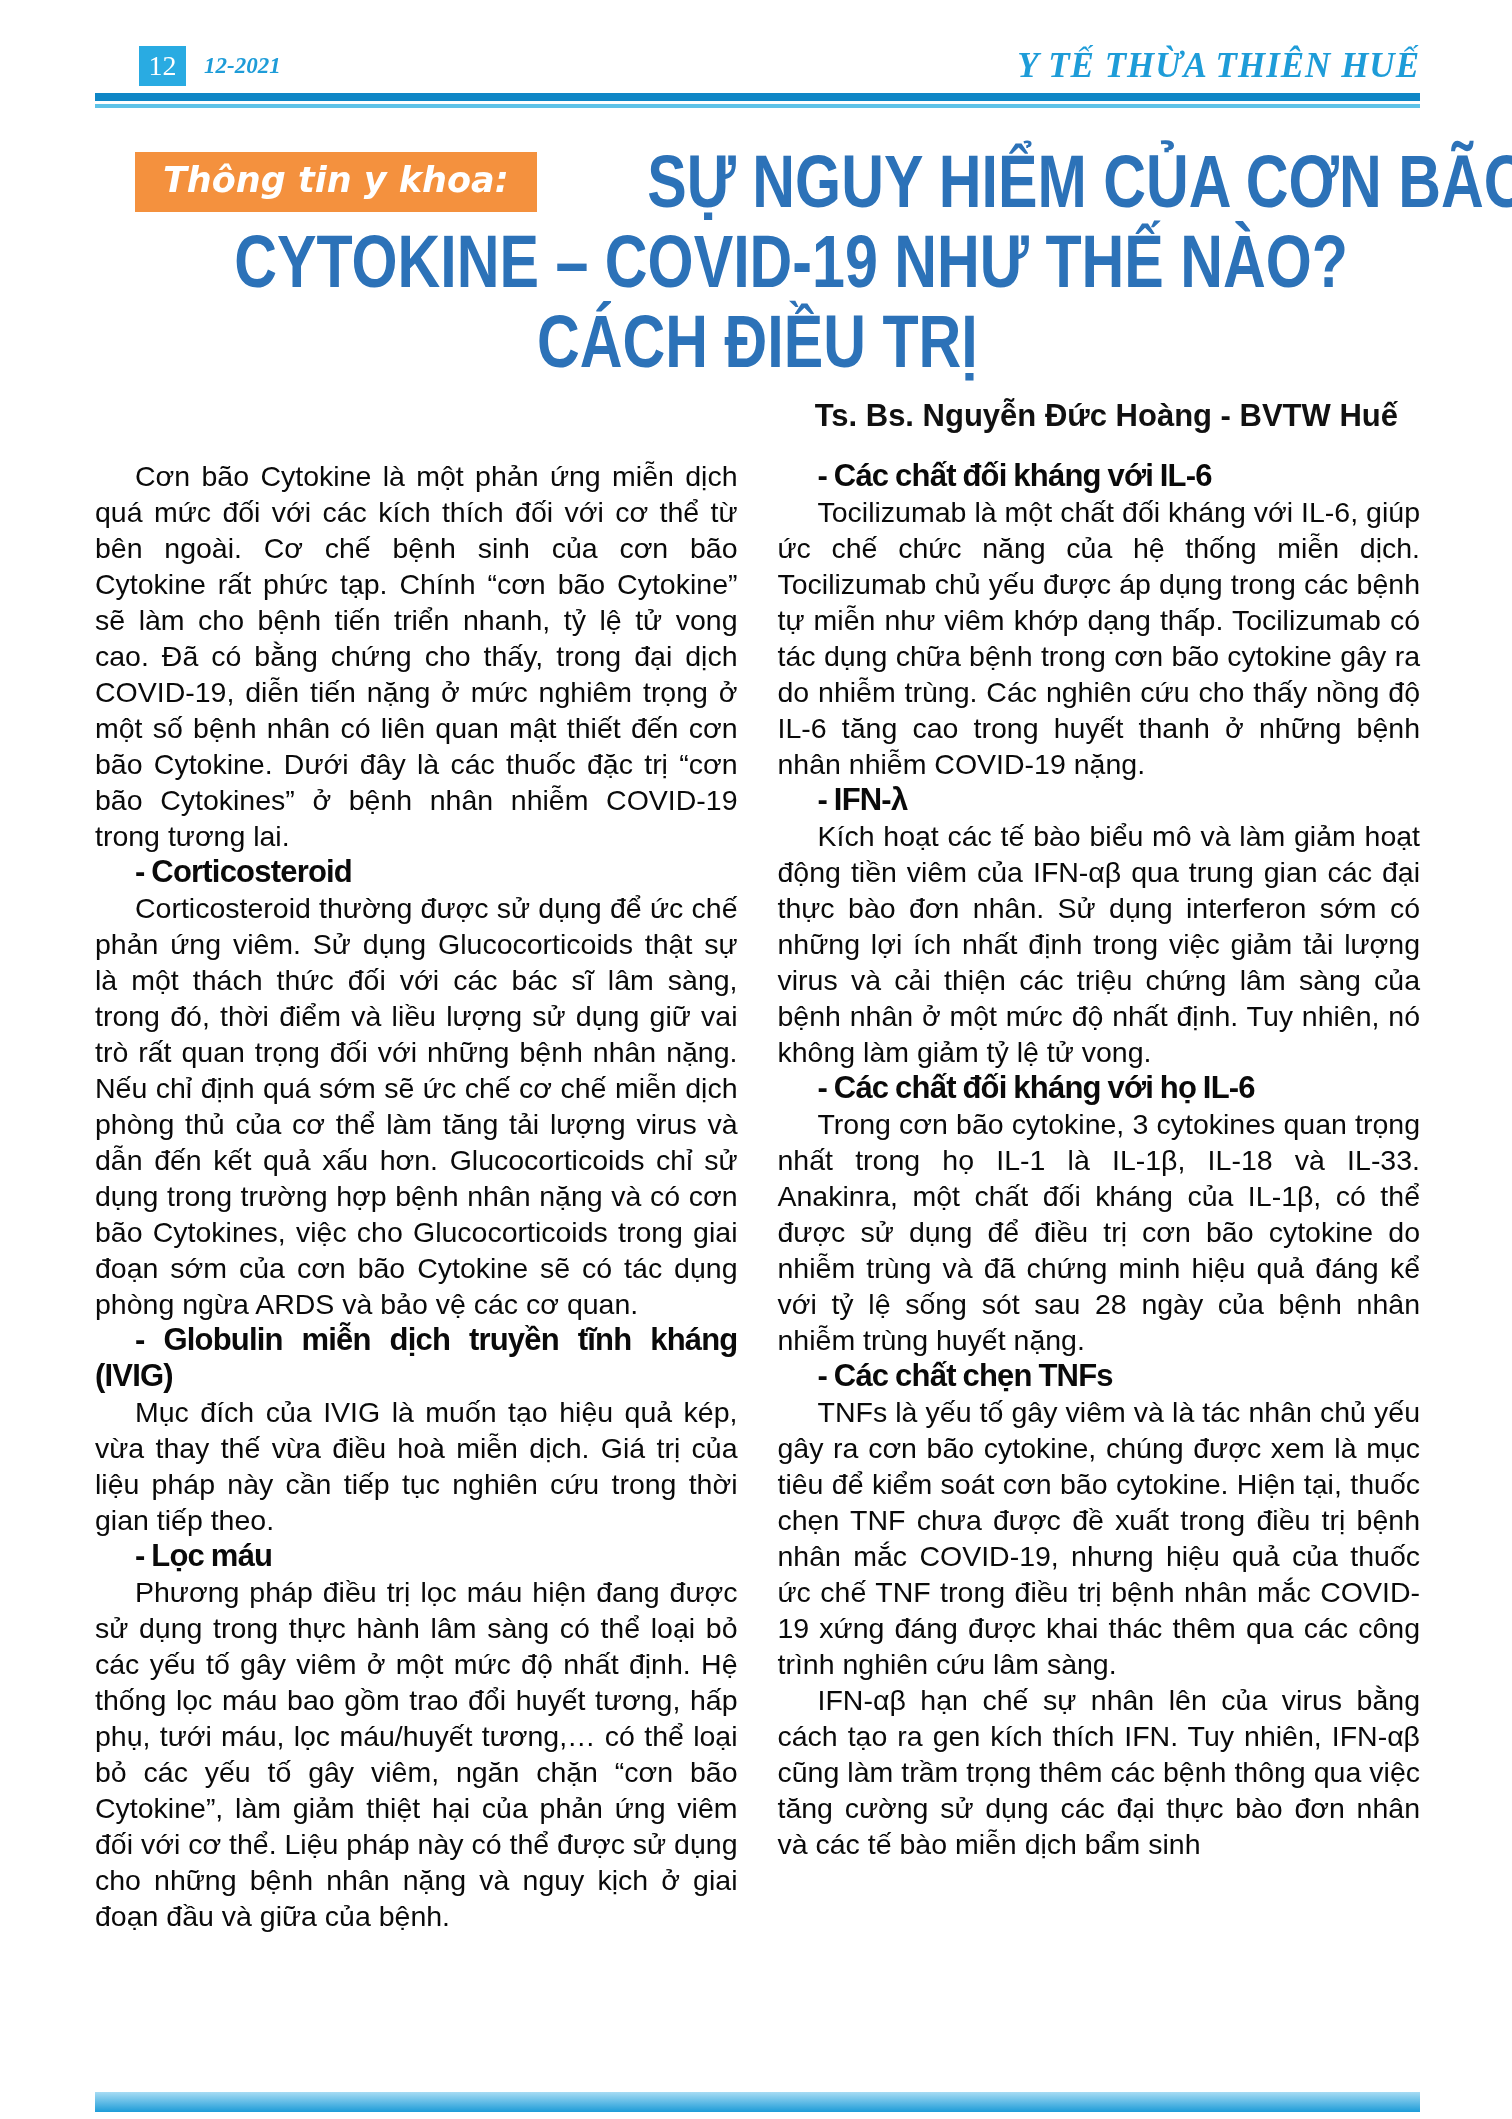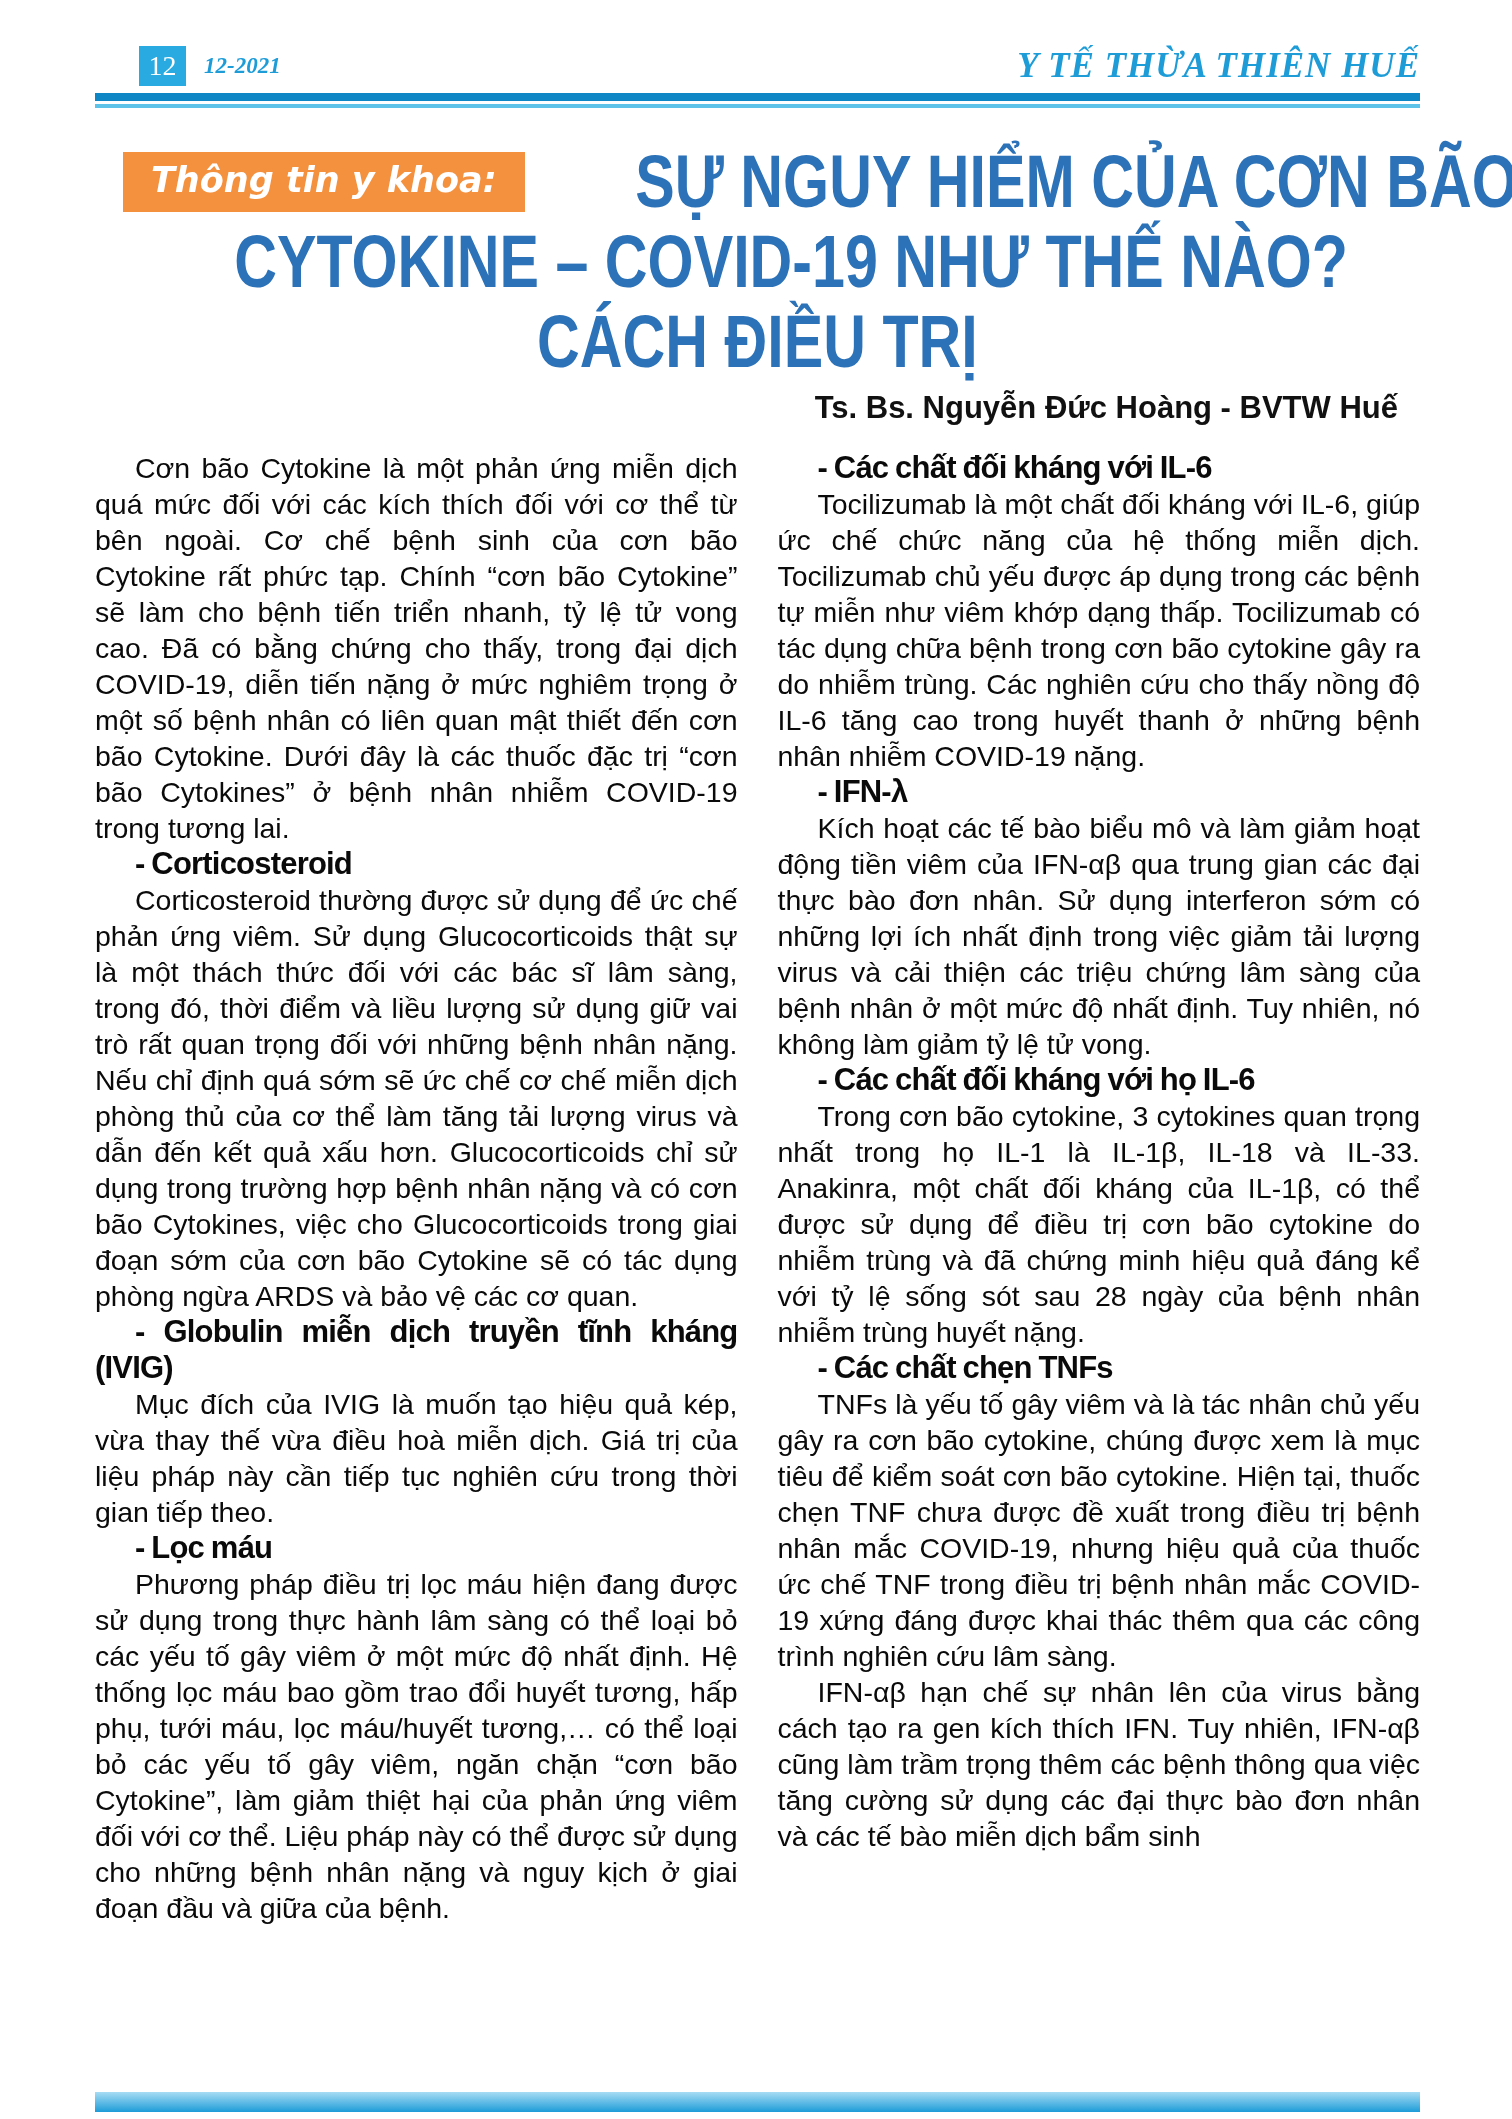--- a/index.html
+++ b/index.html
@@ -35,36 +35,36 @@
   }
   .rule-dark{height:8px;background:#0E86C6;margin-top:7px;}
   .rule-light{height:4px;background:#5EC3E8;margin-top:3px;}
   
   .title-block{margin-top:34px;color:#2C72B8;}
   .title-row1{display:flex;align-items:center;}
   .label-box{
     background:#F4913E;color:#ffffff;
     font-style:italic;font-weight:bold;font-size:35px;
     font-family:"DejaVu Sans", sans-serif;
-    padding:8px 28px 12px 28px;margin-left:28px;
+    padding:8px 28px 12px 28px;margin-left:40px;
     white-space:nowrap;
   }
   .t-line1-wrap{flex:1;text-align:center;}
   .t-center{text-align:center;}
   .t-line{
     display:inline-block;
     font-size:74px;font-weight:800;line-height:1.08;
     transform:scaleX(0.8);transform-origin:center;
     white-space:nowrap;
     font-family:"Liberation Sans", sans-serif;
   }
   
   .author{
     text-align:right;font-weight:bold;font-size:31px;
-    margin-top:8px;padding-right:22px;color:#111;
+    margin-top:16px;padding-right:22px;color:#111;
   }
   
   .columns{display:flex;gap:40px;margin-top:24px;}
   .col{width:650px;font-size:28.5px;line-height:36px;text-align:justify;}
   .col p{margin:0;text-indent:40px;}
   .col p.h{
     font-weight:bold;font-size:31px;letter-spacing:-0.8px;word-spacing:-1px;
   }
   
   .footer-bar{

